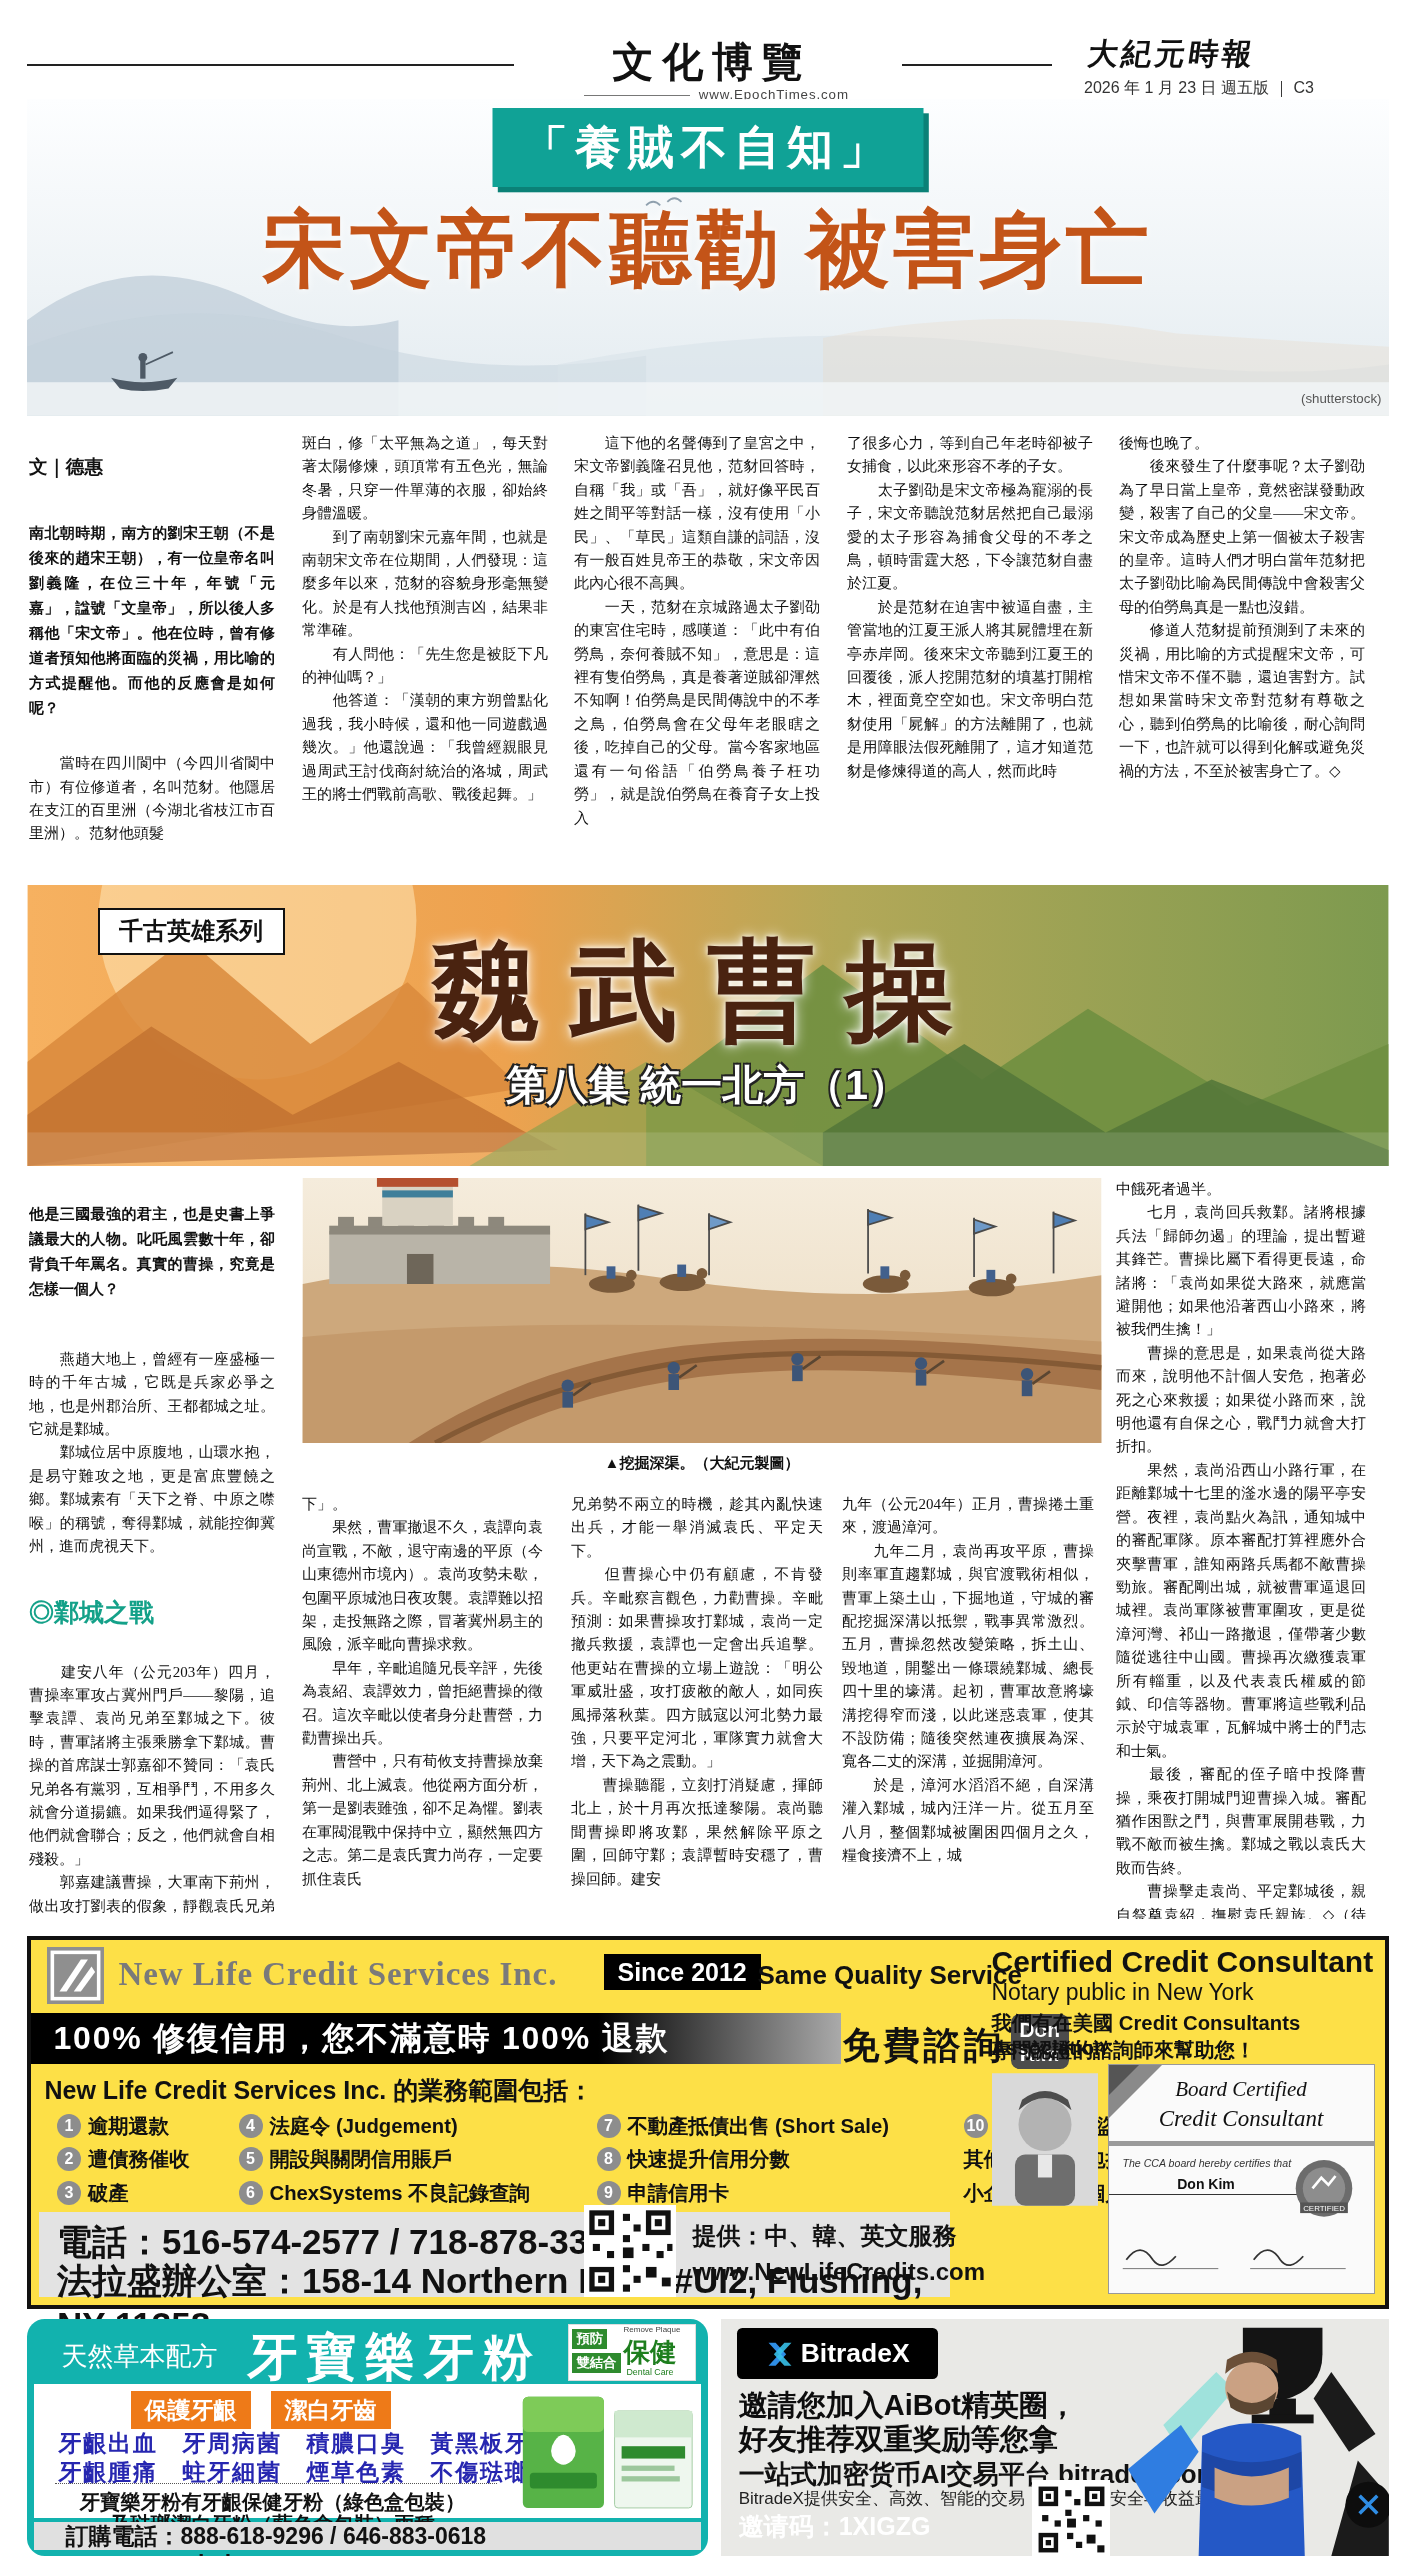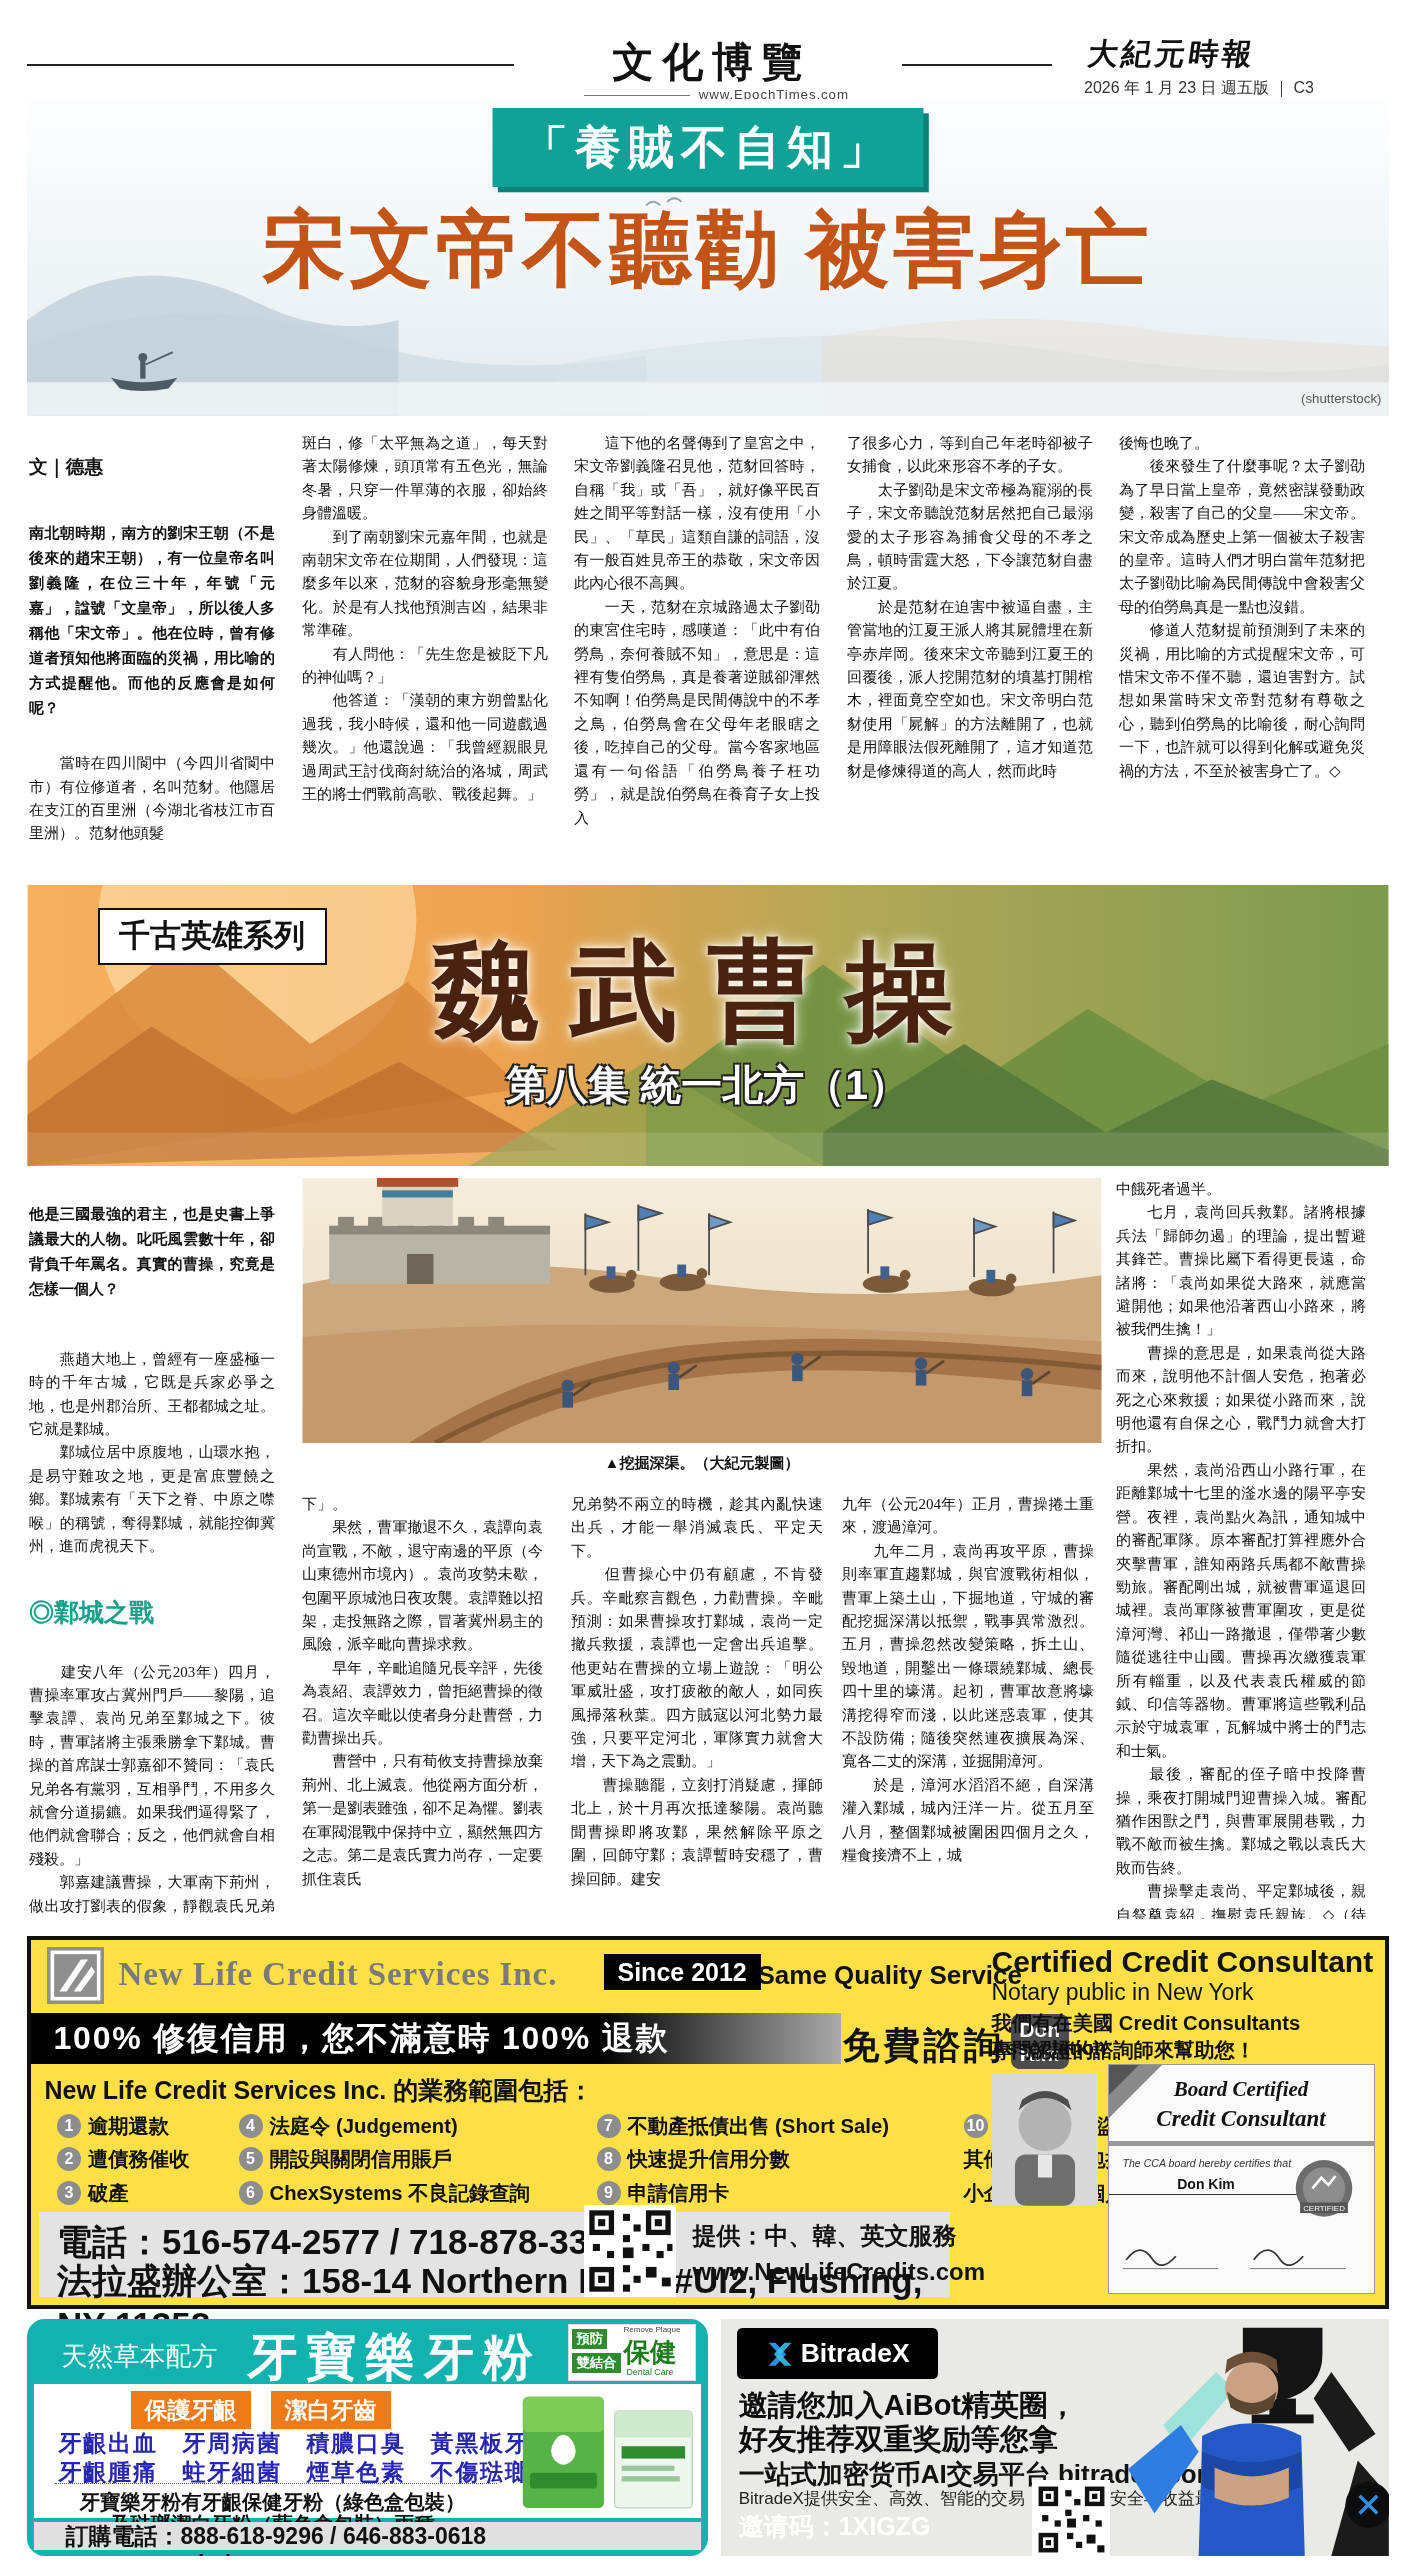--- a/index.html
+++ b/index.html
@@ -24,21 +24,21 @@
   
   .col{position:absolute;text-align:justify;white-space:pre-line;overflow:hidden;
        font-size:15px;line-height:23.4px;}
   .byline{font-size:18.6px;font-weight:bold;font-family:"Liberation Sans",sans-serif;margin-bottom:17.7px;white-space:normal;}
   .lead{font-weight:bold;font-family:"Liberation Sans",sans-serif;line-height:25px;white-space:pre-line;}
   .subhead2{color:#14a189;font-size:25px;font-weight:bold;font-family:"Liberation Sans",sans-serif;
             margin:19.5px 0 12.4px 0;white-space:normal;}
   
   .banner{left:26.5px;top:885px;width:1362px;height:281px;overflow:hidden;}
   .series-label{left:71px;top:23px;background:#fff;border:2.7px solid #111;padding:5.3px 19.5px;
-                font-size:31px;font-weight:bold;font-family:"Liberation Sans",sans-serif;}
+                font-size:24px;font-weight:bold;font-family:"Liberation Sans",sans-serif;}
   .banner-title{left:0;top:34px;width:100%;text-align:center;font-size:108px;font-weight:900;
                 color:#4a2310;letter-spacing:30px;text-shadow:0 0 14px #fff,0 0 5.3px #fff;}
   .banner-sub{left:0;top:173px;width:100%;text-align:center;font-size:41px;font-weight:bold;color:#fff;
               font-family:"Liberation Sans",sans-serif;
               text-shadow:1.8px 1.8px 0 #222,-1.8px 1.8px 0 #222,1.8px -1.8px 0 #222,-1.8px -1.8px 0 #222;}
   .caption{font-size:15px;font-weight:bold;text-align:center;font-family:"Liberation Sans",sans-serif;}
   
   .nl-box{left:26.5px;top:1936px;width:1362px;height:373px;border:4.4px solid #111;background:#fde047;
           font-family:"Liberation Sans",sans-serif;box-sizing:border-box;}
   .nl-title{font-size:33px;font-weight:bold;color:#7a7a7a;font-family:"Liberation Serif",serif;letter-spacing:0.9px;}
@@ -52,21 +52,21 @@
   .nl-head{font-size:25px;font-weight:bold;}
   .nl-item{font-size:20.3px;font-weight:bold;white-space:nowrap;}
   .num{display:inline-block;width:24px;height:24px;border-radius:50%;background:#8d8d8d;color:#fff;
        text-align:center;line-height:24px;font-size:16px;font-weight:bold;margin-right:7px;vertical-align:1.8px;}
   .nl-gray{background:#e3e3e3;}
   .nl-contact{font-size:35px;font-weight:bold;}
   .cc-h1{font-size:30px;font-weight:bold;}
   .cc-h2{font-size:23px;}
   .cc-h3{font-size:20.3px;font-weight:bold;}
   .cert{border:1.8px solid #999;background:#fafafa;position:absolute;overflow:hidden;}
-  .cert .bc{font-family:"Liberation Serif",serif;font-weight:bold;font-style:italic;}
+  .cert .bc{font-family:"Liberation Serif",serif;font-weight:normal;font-style:italic;}
   
   .tooth{left:26.5px;top:2319px;width:681px;height:237px;background:#12b2ae;border-radius:17.7px;
          font-family:"Liberation Sans",sans-serif;overflow:hidden;}
   .tooth-tag{font-size:26px;color:#fff;}
   .tooth-title{font-size:50px;font-weight:bold;color:#fff;letter-spacing:8.8px;}
   .tooth-body{position:absolute;left:7px;top:65px;width:667px;height:134px;background:#fff;}
   .chip{display:inline-block;background:#ee7a18;color:#fff;font-size:23px;font-weight:bold;padding:3.5px 14px;}
   .tooth-blue{font-size:23px;font-weight:bold;color:#2626b0;letter-spacing:1.8px;}
   .tooth-desc{font-size:20.3px;font-weight:bold;color:#111;text-align:center;}
   .tooth-bar{position:absolute;left:7px;top:203px;width:667px;height:28px;background:#e0e0e0;

